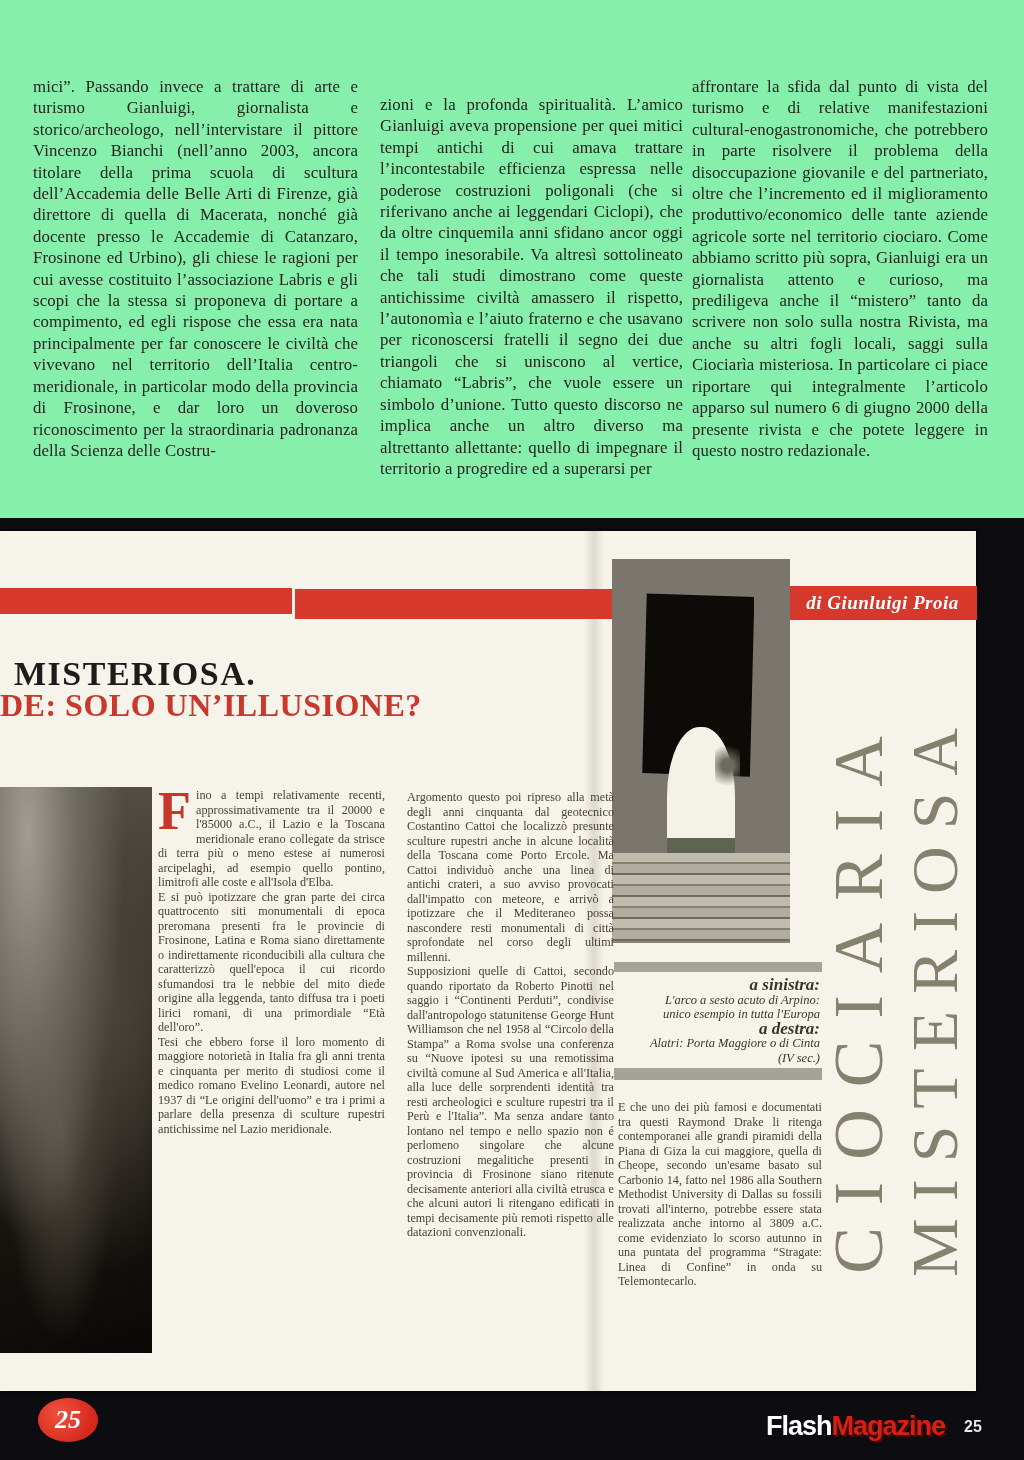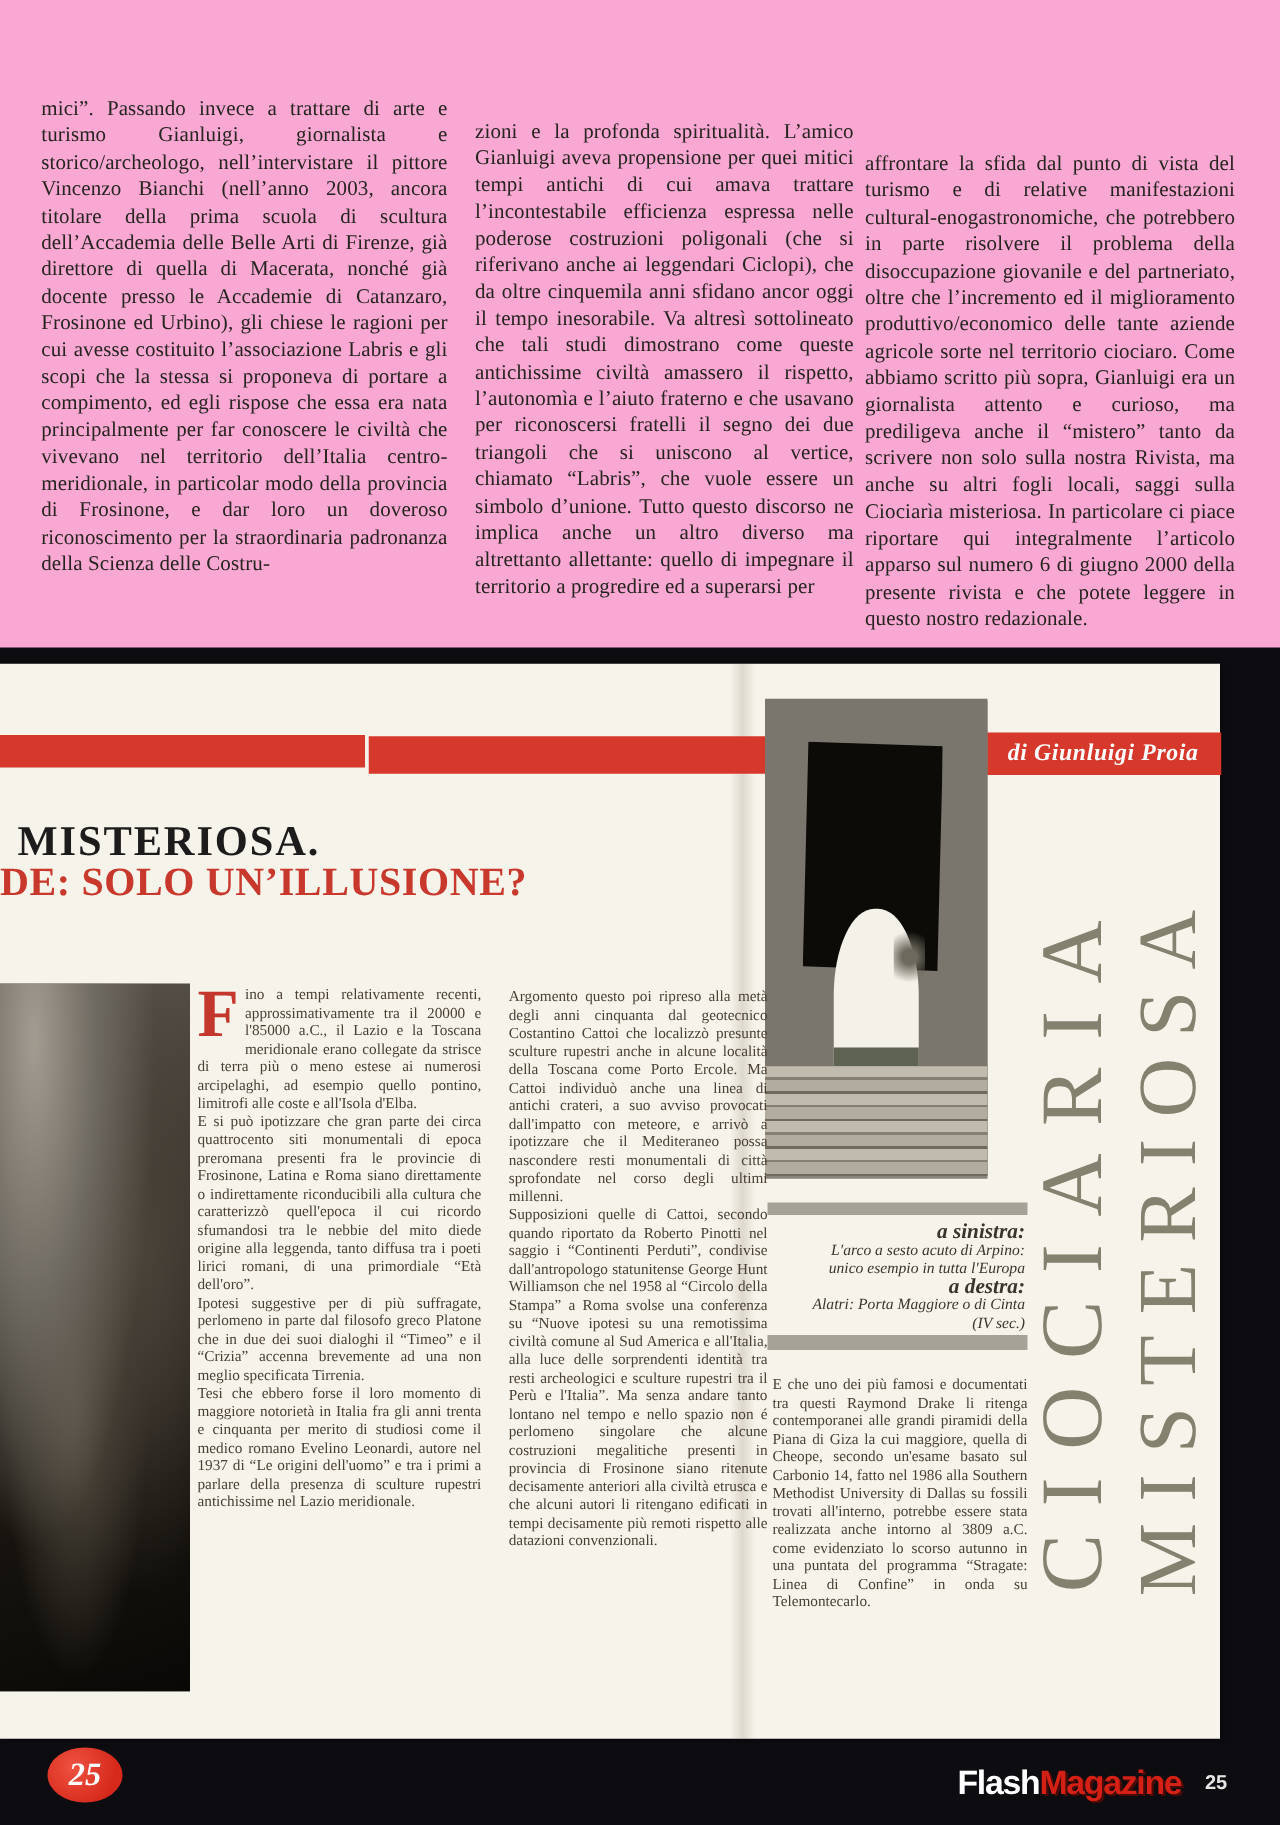--- a/index.html
+++ b/index.html
@@ -1,23 +1,23 @@
 <!DOCTYPE html>
 <html><head>
 <meta charset="utf-8">
 <style>
   html,body{margin:0;padding:0;background:#ffffff;}
-  #page{position:relative;width:1024px;height:1460px;overflow:hidden;background:#f9a8d4;
+  #page{position:relative;width:1024px;height:1460px;overflow:hidden;background:#86efac;
         font-family:"Liberation Serif",serif;}
   
   .tcol{position:absolute;top:76px;font-size:16.8px;line-height:21.4px;color:#26241f;
         text-align:justify;letter-spacing:.1px;}
   .tcol1{left:33px;width:325px;}
   .tcol2{left:380px;width:303px;margin-top:18px;}
-  .tcol3{left:692px;width:296px;margin-top:44px;}
+  .tcol3{left:692px;width:296px;}
   
   .dark{position:absolute;left:0;top:518px;width:1024px;height:942px;background:#0c0c11;}
   .inner{position:absolute;left:0;top:13px;width:976px;height:860px;background:#f6f3ea;
          box-shadow:0 0 6px rgba(0,0,0,.6);}
   .gutter{position:absolute;left:584px;top:0;width:20px;height:100%;
           background:linear-gradient(90deg,rgba(0,0,0,0) 0%,rgba(90,80,60,.16) 50%,rgba(0,0,0,0) 100%);}
   
   .redbar{position:absolute;background:#d6382b;text-align:right;}
   .bar-a{left:0;top:57px;width:292px;height:26px;}
   .bar-divider{position:absolute;left:292px;top:57px;width:3px;height:28px;background:#f6f3ea;}
@@ -132,21 +132,20 @@
         <div class="cap-line">Alatri: Porta Maggiore o di Cinta</div>
         <div class="cap-line">(IV sec.)</div>
       </div>
       <div class="strip strip-bottom"></div>
 
       <div class="rock"></div>
 
       <div class="fcol fcol1">
         <p><span class="dropcap">F</span><span>ino a tempi relativamente recenti, approssimativamente tra il 20000 e l'85000 a.C., il Lazio e la Toscana meridionale erano collegate da strisce di terra più o meno estese ai numerosi arcipelaghi, ad esempio quello pontino, limitrofi alle coste e all'Isola d'Elba.</span></p>
         <p>E si può ipotizzare che gran parte dei circa quattrocento siti monumentali di epoca preromana presenti fra le provincie di Frosinone, Latina e Roma siano direttamente o indirettamente riconducibili alla cultura che caratterizzò quell'epoca il cui ricordo sfumandosi tra le nebbie del mito diede origine alla leggenda, tanto diffusa tra i poeti lirici romani, di una primordiale “Età dell'oro”.</p>
-        <p>Ipotesi suggestive per di più suffragate, perlomeno in parte dal filosofo greco Platone che in due dei suoi dialoghi il “Timeo” e il “Crizia” accenna brevemente ad una non meglio specificata Tirrenia.</p>
         <p>Tesi che ebbero forse il loro momento di maggiore notorietà in Italia fra gli anni trenta e cinquanta per merito di studiosi come il medico romano Evelino Leonardi, autore nel 1937 di “Le origini dell'uomo” e tra i primi a parlare della presenza di sculture rupestri antichissime nel Lazio meridionale.</p>
       </div>
       <div class="fcol fcol2">
         <p>Argomento questo poi ripreso alla metà degli anni cinquanta dal geotecnico Costantino Cattoi che localizzò presunte sculture rupestri anche in alcune località della Toscana come Porto Ercole. Ma Cattoi individuò anche una linea di antichi crateri, a suo avviso provocati dall'impatto con meteore, e arrivò a ipotizzare che il Mediteraneo possa nascondere resti monumentali di città sprofondate nel corso degli ultimi millenni.</p>
         <p>Supposizioni quelle di Cattoi, secondo quando riportato da Roberto Pinotti nel saggio i “Continenti Perduti”, condivise dall'antropologo statunitense George Hunt Williamson che nel 1958 al “Circolo della Stampa” a Roma svolse una conferenza su “Nuove ipotesi su una remotissima civiltà comune al Sud America e all'Italia, alla luce delle sorprendenti identità tra resti archeologici e sculture rupestri tra il Perù e l'Italia”. Ma senza andare tanto lontano nel tempo e nello spazio non é perlomeno singolare che alcune costruzioni megalitiche presenti in provincia di Frosinone siano ritenute decisamente anteriori alla civiltà etrusca e che alcuni autori li ritengano edificati in tempi decisamente più remoti rispetto alle datazioni convenzionali.</p>
       </div>
       <div class="fcol fcol3">
         <p>E che uno dei più famosi e documentati tra questi Raymond Drake li ritenga contemporanei alle grandi piramidi della Piana di Giza la cui maggiore, quella di Cheope, secondo un'esame basato sul Carbonio 14, fatto nel 1986 alla Southern Methodist University di Dallas su fossili trovati all'interno, potrebbe essere stata realizzata anche intorno al 3809 a.C. come evidenziato lo scorso autunno in una puntata del programma “Stragate: Linea di Confine” in onda su Telemontecarlo.</p>
       </div>
 

